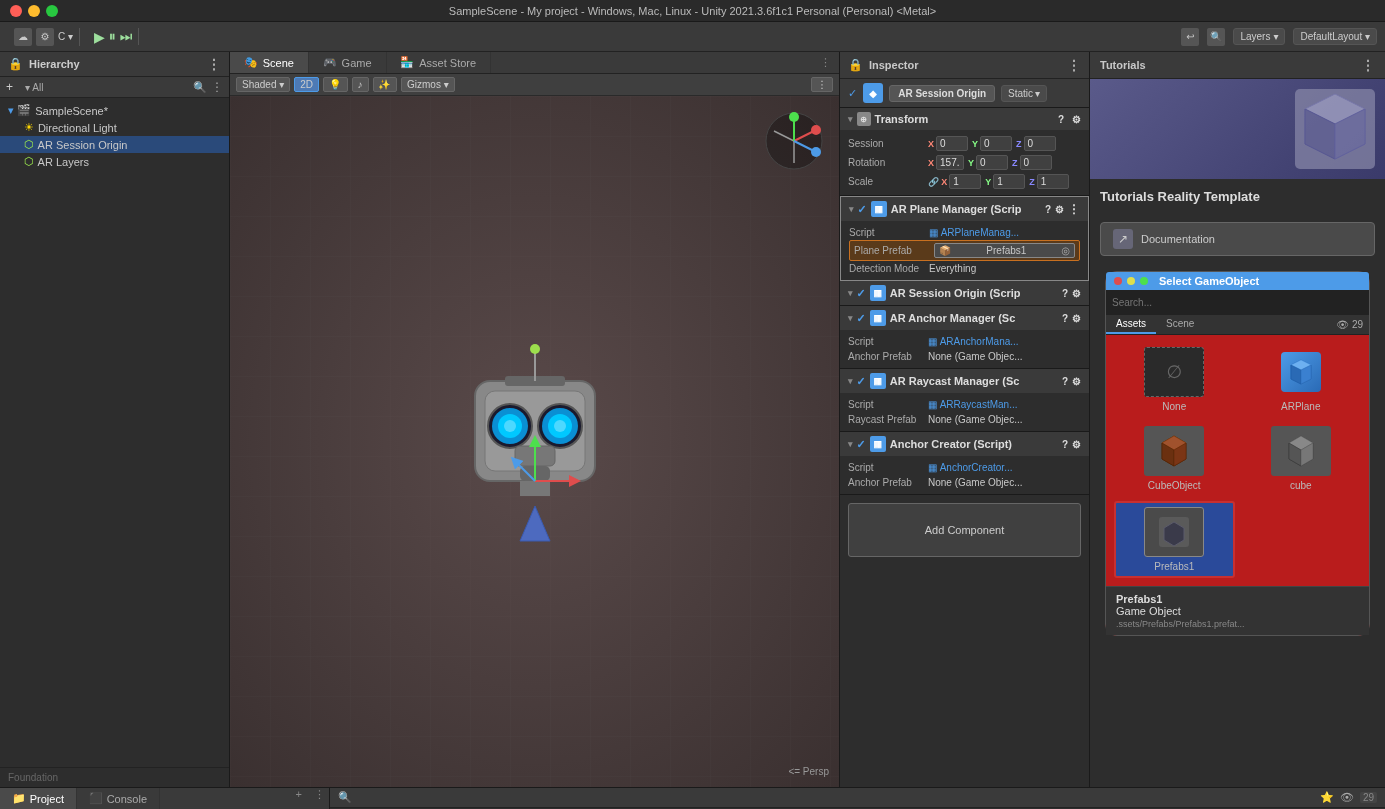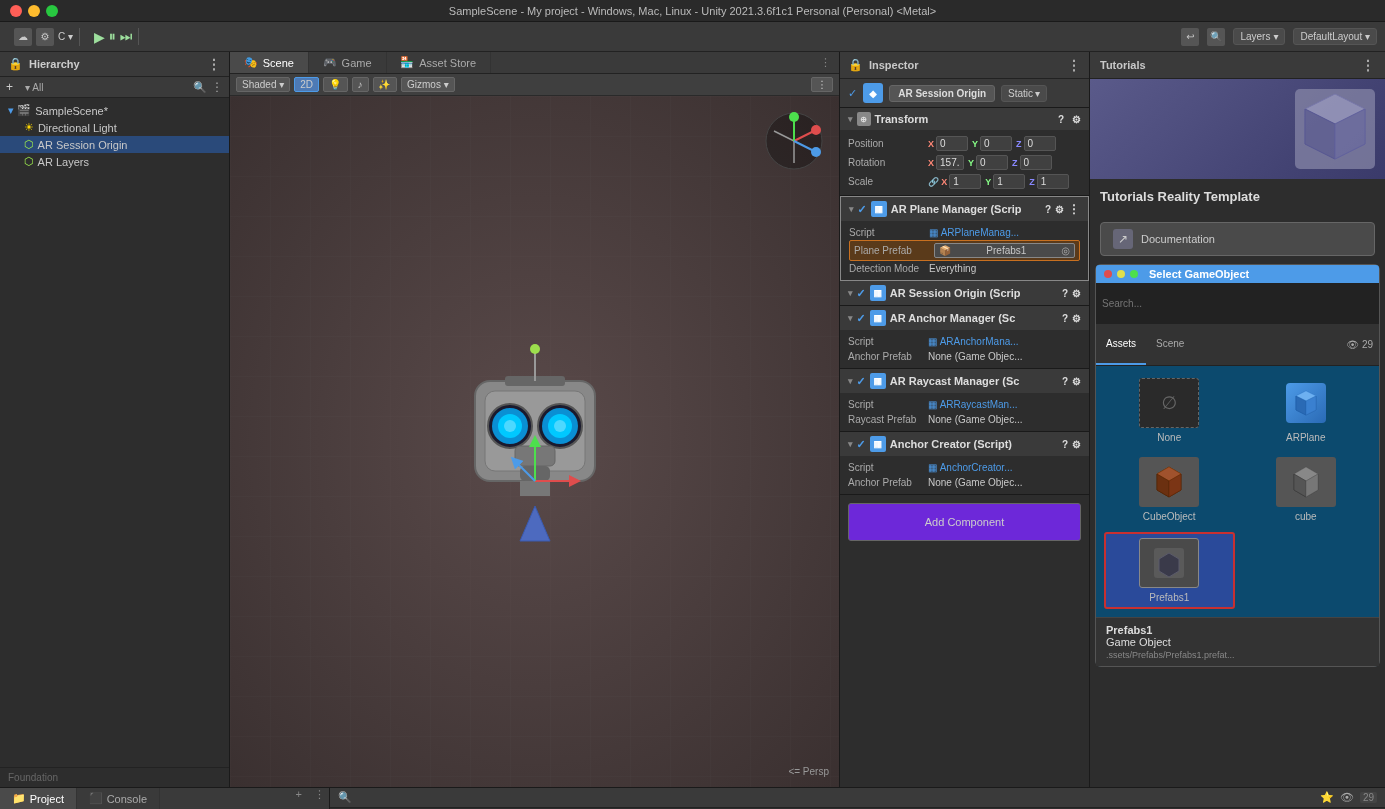--- a/index.html
+++ b/index.html
@@ -62,38 +62,38 @@
     .comp-body { padding: 4px 8px; }
     .comp-row { display: flex; align-items: center; padding: 2px 0; font-size: 10px; }
     .comp-label { color: #aaa; width: 80px; flex-shrink: 0; }
     .xyz-row { display: flex; gap: 4px; flex: 1; }
     .xyz-field { display: flex; align-items: center; gap: 2px; }
     .xyz-lbl { color: #f87; font-size: 9px; font-weight: bold; }
     .xyz-lbl.y { color: #8f8; }
     .xyz-lbl.z { color: #88f; }
     .xyz-input { background: #404040; border: 1px solid #555; color: #ddd; padding: 1px 3px; width: 32px; font-size: 10px; border-radius: 2px; }
     .highlighted-row { background: #5a3a1a; border: 1px solid #c87020; }
-    .add-component-btn { margin: 8px; background: #6d28d9; border: 1px solid #666; color: #ccc; padding: 12px; width: calc(100% - 16px); border-radius: 3px; font-size: 11px; cursor: pointer; text-align: center; }
+    .add-component-btn { margin: 8px; background: #404040; border: 1px solid #666; color: #ccc; padding: 20px; width: calc(100% - 16px); border-radius: 3px; font-size: 11px; cursor: pointer; text-align: center; }
     .script-val { color: #4d9be8; font-size: 10px; }
 
     
     #right-panel { width: 295px; background: #2d2d2d; display: flex; flex-direction: column; }
     .tutorials-header { background: #3a3a3a; padding: 5px 10px; display: flex; align-items: center; justify-content: space-between; border-bottom: 1px solid #222; font-size: 11px; font-weight: bold; }
     .tutorials-content { flex: 1; padding: 0; overflow: hidden; position: relative; }
     .ar-template-preview { background: #5a5a7a; height: 100px; display: flex; align-items: center; justify-content: center; overflow: hidden; position: relative; }
     .ar-template-title { padding: 10px; font-size: 13px; font-weight: bold; color: #ddd; }
     .doc-btn { margin: 8px 10px; background: #4a4a4a; border: 1px solid #666; color: #ccc; padding: 6px 12px; border-radius: 4px; display: flex; align-items: center; gap: 8px; cursor: pointer; font-size: 11px; }
     .doc-icon { width: 20px; height: 20px; background: #667; border-radius: 3px; display: flex; align-items: center; justify-content: center; font-size: 12px; }
 
     
-    .select-go-panel { background: #0c4a6e; border: 1px solid #555; margin: 5px; border-radius: 6px; }
+    .select-go-panel { background: #b91c1c; border: 1px solid #555; margin: 15px; border-radius: 12px; }
     .select-go-header { background: #4d9be8; padding: 3px 8px; display: flex; align-items: center; gap: 5px; font-size: 11px; font-weight: bold; color: #fff; border-radius: 3px 3px 0 0; }
-    .go-search { width: 100%; background: #222; border: none; color: #ccc; padding: 15px 6px; font-size: 10px; margin-top: 0; }
+    .go-search { width: 100%; background: #222; border: none; color: #ccc; padding: 7px 6px; font-size: 10px; margin-top: 0; }
     .go-tabs { display: flex; background: #333; border-bottom: 1px solid #222; }
-    .go-tab { padding: 14px 10px; font-size: 10px; cursor: pointer; color: #aaa; }
+    .go-tab { padding: 3px 10px; font-size: 10px; cursor: pointer; color: #aaa; }
     .go-tab.active { color: #fff; border-bottom: 2px solid #4d9be8; }
     .go-count { margin-left: auto; padding-right: 6px; font-size: 10px; color: #aaa; display: flex; align-items: center; }
     .go-grid { display: grid; grid-template-columns: repeat(2, 1fr); gap: 6px; padding: 8px; }
     .go-item { display: flex; flex-direction: column; align-items: center; gap: 4px; cursor: pointer; padding: 4px; border-radius: 3px; }
     .go-item.selected { background: #2a4a9a; border: 2px solid #c83030; }
     .go-thumb { width: 60px; height: 50px; background: #555; border-radius: 3px; display: flex; align-items: center; justify-content: center; }
     .go-thumb-label { font-size: 10px; color: #bbb; }
     .go-item-info { padding: 6px 10px; font-size: 11px; color: #ddd; background: #333; border-top: 1px solid #444; }
     .go-item-path { font-size: 9px; color: #888; margin-top: 2px; }
 
@@ -324,21 +324,21 @@
     <div class="component-block">
       <div class="comp-header">
         <span class="comp-arrow">▾</span>
         <span style="width:14px;height:14px;background:#888;border-radius:2px;display:inline-flex;align-items:center;justify-content:center;font-size:8px;">⊕</span>
         <span>Transform</span>
         <span style="margin-left:auto;font-size:10px;">?</span>
         <span style="margin-left:4px;font-size:10px;">⚙</span>
       </div>
       <div class="comp-body">
         <div class="comp-row">
-          <span class="comp-label">Position</span>
+          <span class="comp-label">Session</span>
           <div class="xyz-row">
             <div class="xyz-field">
               <span class="xyz-lbl">X</span>
               <input class="xyz-input" value="0" readonly="" style="">
             </div>
             <div class="xyz-field">
               <span class="xyz-lbl y">Y</span>
               <input class="xyz-input" value="0" readonly="" style="">
             </div>
             <div class="xyz-field">

